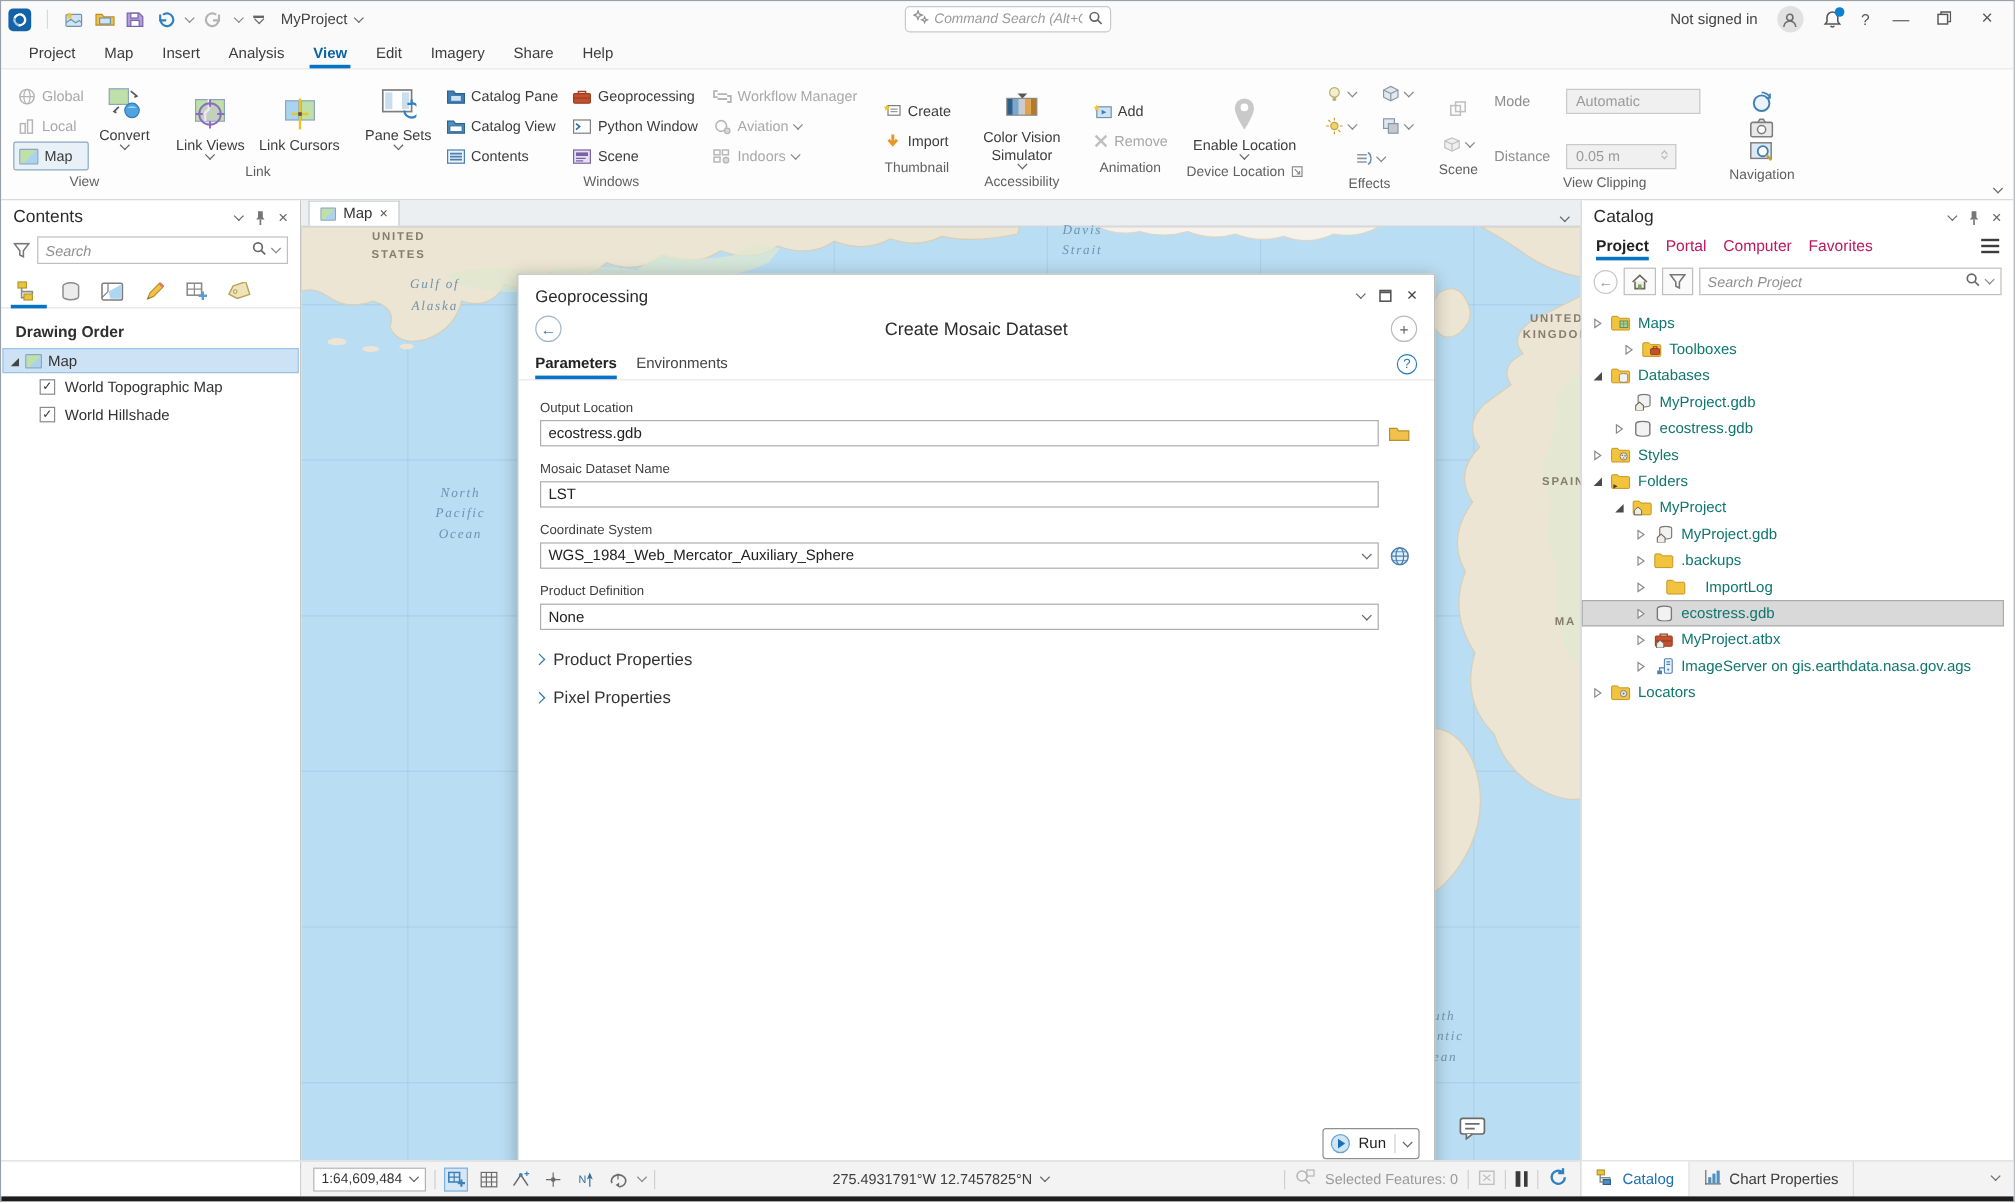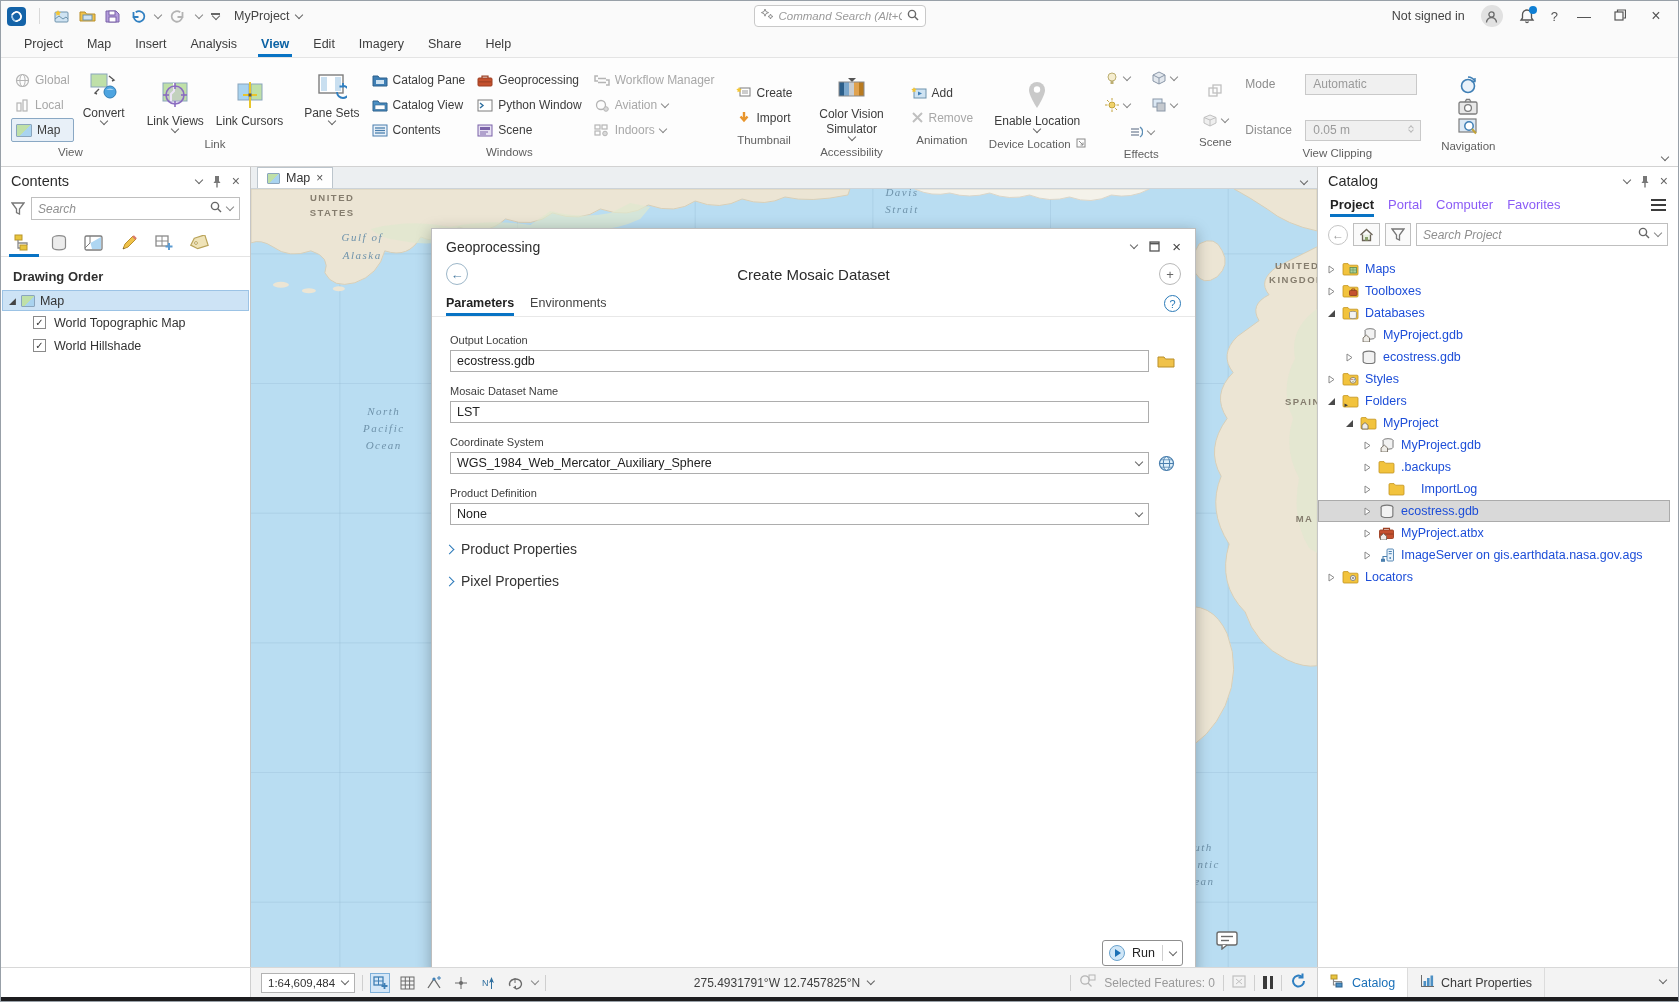--- a/index.html
+++ b/index.html
@@ -111,29 +111,29 @@
 .gpsection{display:flex;align-items:center;gap:8px;margin:16px 0 0 -4px;font-size:14px;color:#333}
 .seccev{display:inline-block;width:7px;height:7px;border-right:1.8px solid #2a78b8;border-bottom:1.8px solid #2a78b8;transform:rotate(-45deg)}
 .runbtn{position:absolute;right:12px;bottom:8px;height:26px;border:1px solid #8f8f8f;border-radius:3px;background:#fff;display:flex;align-items:center;padding:0 6px;gap:7px;font-size:12.5px;color:#222}
 .runbtn .sep{width:1px;height:16px;background:#cfcfcf}
 .play{width:16px;height:16px;border-radius:50%;background:#cfe6f7;border:1px solid #6ba3cd;display:flex;align-items:center;justify-content:center}
 .play .tri{width:0;height:0;border-left:6px solid #1b70b5;border-top:4px solid transparent;border-bottom:4px solid transparent;margin-left:2px}
 
 
 .catalog{width:361px;border-left:1px solid #c6c6c6;display:flex;flex-direction:column}
 .cattabs{display:flex;align-items:center;gap:14px;padding:2px 12px 0;position:relative}
-.cattab{padding-bottom:5px;font-size:13px;color:#8b5cf6;position:relative}
+.cattab{padding-bottom:5px;font-size:13px;color:#be185d;position:relative}
 .cattab.active{font-weight:bold;color:#222}
 .cattab.active:after{content:"";position:absolute;left:0;right:0;bottom:0;height:3px;background:#0873c4}
 .hamb{margin-left:auto;display:flex;flex-direction:column;gap:2.5px;padding-bottom:4px}
 .hamb span{display:block;width:15px;height:2.5px;background:#3c3c3c}
 .cat-search{display:flex;align-items:center;gap:5px;padding:6px 10px}
 .boxbtn{height:23px;border:1px solid #bfbfbf;display:flex;align-items:center;padding:0 5px;background:#fafafa}
 .cattree{flex:1;padding-top:6px;overflow:hidden}
-.trow{display:flex;align-items:center;gap:6px;height:22px;font-size:12.5px;color:#1d4ed8;margin-right:8px;border:1px solid transparent}
+.trow{display:flex;align-items:center;gap:6px;height:22px;font-size:12.5px;color:#0f766e;margin-right:8px;border:1px solid transparent}
 .trow.sel{background:#d9d9d9;border-color:#ababab}
 .texp{width:9px;display:flex;justify-content:center}
 .tico{width:17px;display:flex;justify-content:center;align-items:center}
 .tlabel{white-space:nowrap}
 
 
 .statusbar{position:absolute;left:0;right:0;bottom:4px;height:30px;background:#f3f3f3;border-top:1px solid #d8d8d8;display:flex;align-items:stretch}
 .sb-left{width:250px;background:#fff;border-right:1px solid #cfcfcf}
 .sb-map{flex:1;display:flex;align-items:center;padding:0 10px;gap:7px;position:relative}
 .scalebox{width:94px;height:20px;border:1px solid #b2b2b2;background:#fff;display:flex;align-items:center;padding:0 6px;font-size:11.5px;color:#333}
@@ -653,21 +653,21 @@
     <div class="rgroup" style="min-width:196px">
       <div class="gbody" style="flex-direction:column;gap:20px;padding-top:6px">
         <div class="clipline">
           <span class="cliplbl">Mode</span>
           <div class="clipinput" style="width:112px">
               <span>Automatic</span>
             </div>
         </div>
         <div class="clipline">
           <span class="cliplbl">Distance</span>
-          <div class="clipinput" style="width:116px">
+          <div class="clipinput" style="width:92px">
               <span>0.05  m</span>
               <span class="spin">
                 <span class="chev up"></span>
                 <span class="chev"></span>
               </span>
             </div>
         </div>
       </div>
       <div class="gcap">View Clipping</div>
     </div>
@@ -993,21 +993,21 @@
             </span>
             <span class="tico">
               <svg width="17" height="14" viewBox="0 0 17 14">
                 <path d="M1 2.6 Q1 1.6 2 1.6 H6 L7.5 3.2 H15 Q16 3.2 16 4.2 V12 Q16 13 15 13 H2 Q1 13 1 12 Z" fill="#f2c33d" stroke="#c2921e" stroke-width="0.8"></path>
                 <rect x="8" y="5.5" width="6.5" height="5.5" fill="#a8cf9a" stroke="#5c8a52" stroke-width="0.8"></rect>
                 <path d="M8 8 h6.5 M11 5.5 v5.5" stroke="#5c8a52" stroke-width="0.5"></path>
               </svg>
             </span>
             <span class="tlabel">Maps</span>
           </div>
-          <div class="trow" style="padding-left: 8px;">
+          <div class="trow" style="padding-left: 8px; margin-left: 26px;">
             <span class="texp">
               <svg width="7" height="9" viewBox="0 0 7 9">
                 <path d="M1 1 L6 4.5 L1 8 Z" fill="#fff" stroke="#8a8a8a"></path>
               </svg>
             </span>
             <span class="tico">
               <svg width="17" height="14" viewBox="0 0 17 14">
                 <path d="M1 2.6 Q1 1.6 2 1.6 H6 L7.5 3.2 H15 Q16 3.2 16 4.2 V12 Q16 13 15 13 H2 Q1 13 1 12 Z" fill="#f2c33d" stroke="#c2921e" stroke-width="0.8"></path>
                 <rect x="7.5" y="6.5" width="7.5" height="5" rx="0.8" fill="#c4512e" stroke="#8e3a1e" stroke-width="0.8"></rect>
                 <path d="M9.8 6.5 V5 h3 v1.5" fill="none" stroke="#8e3a1e" stroke-width="0.9"></path>

